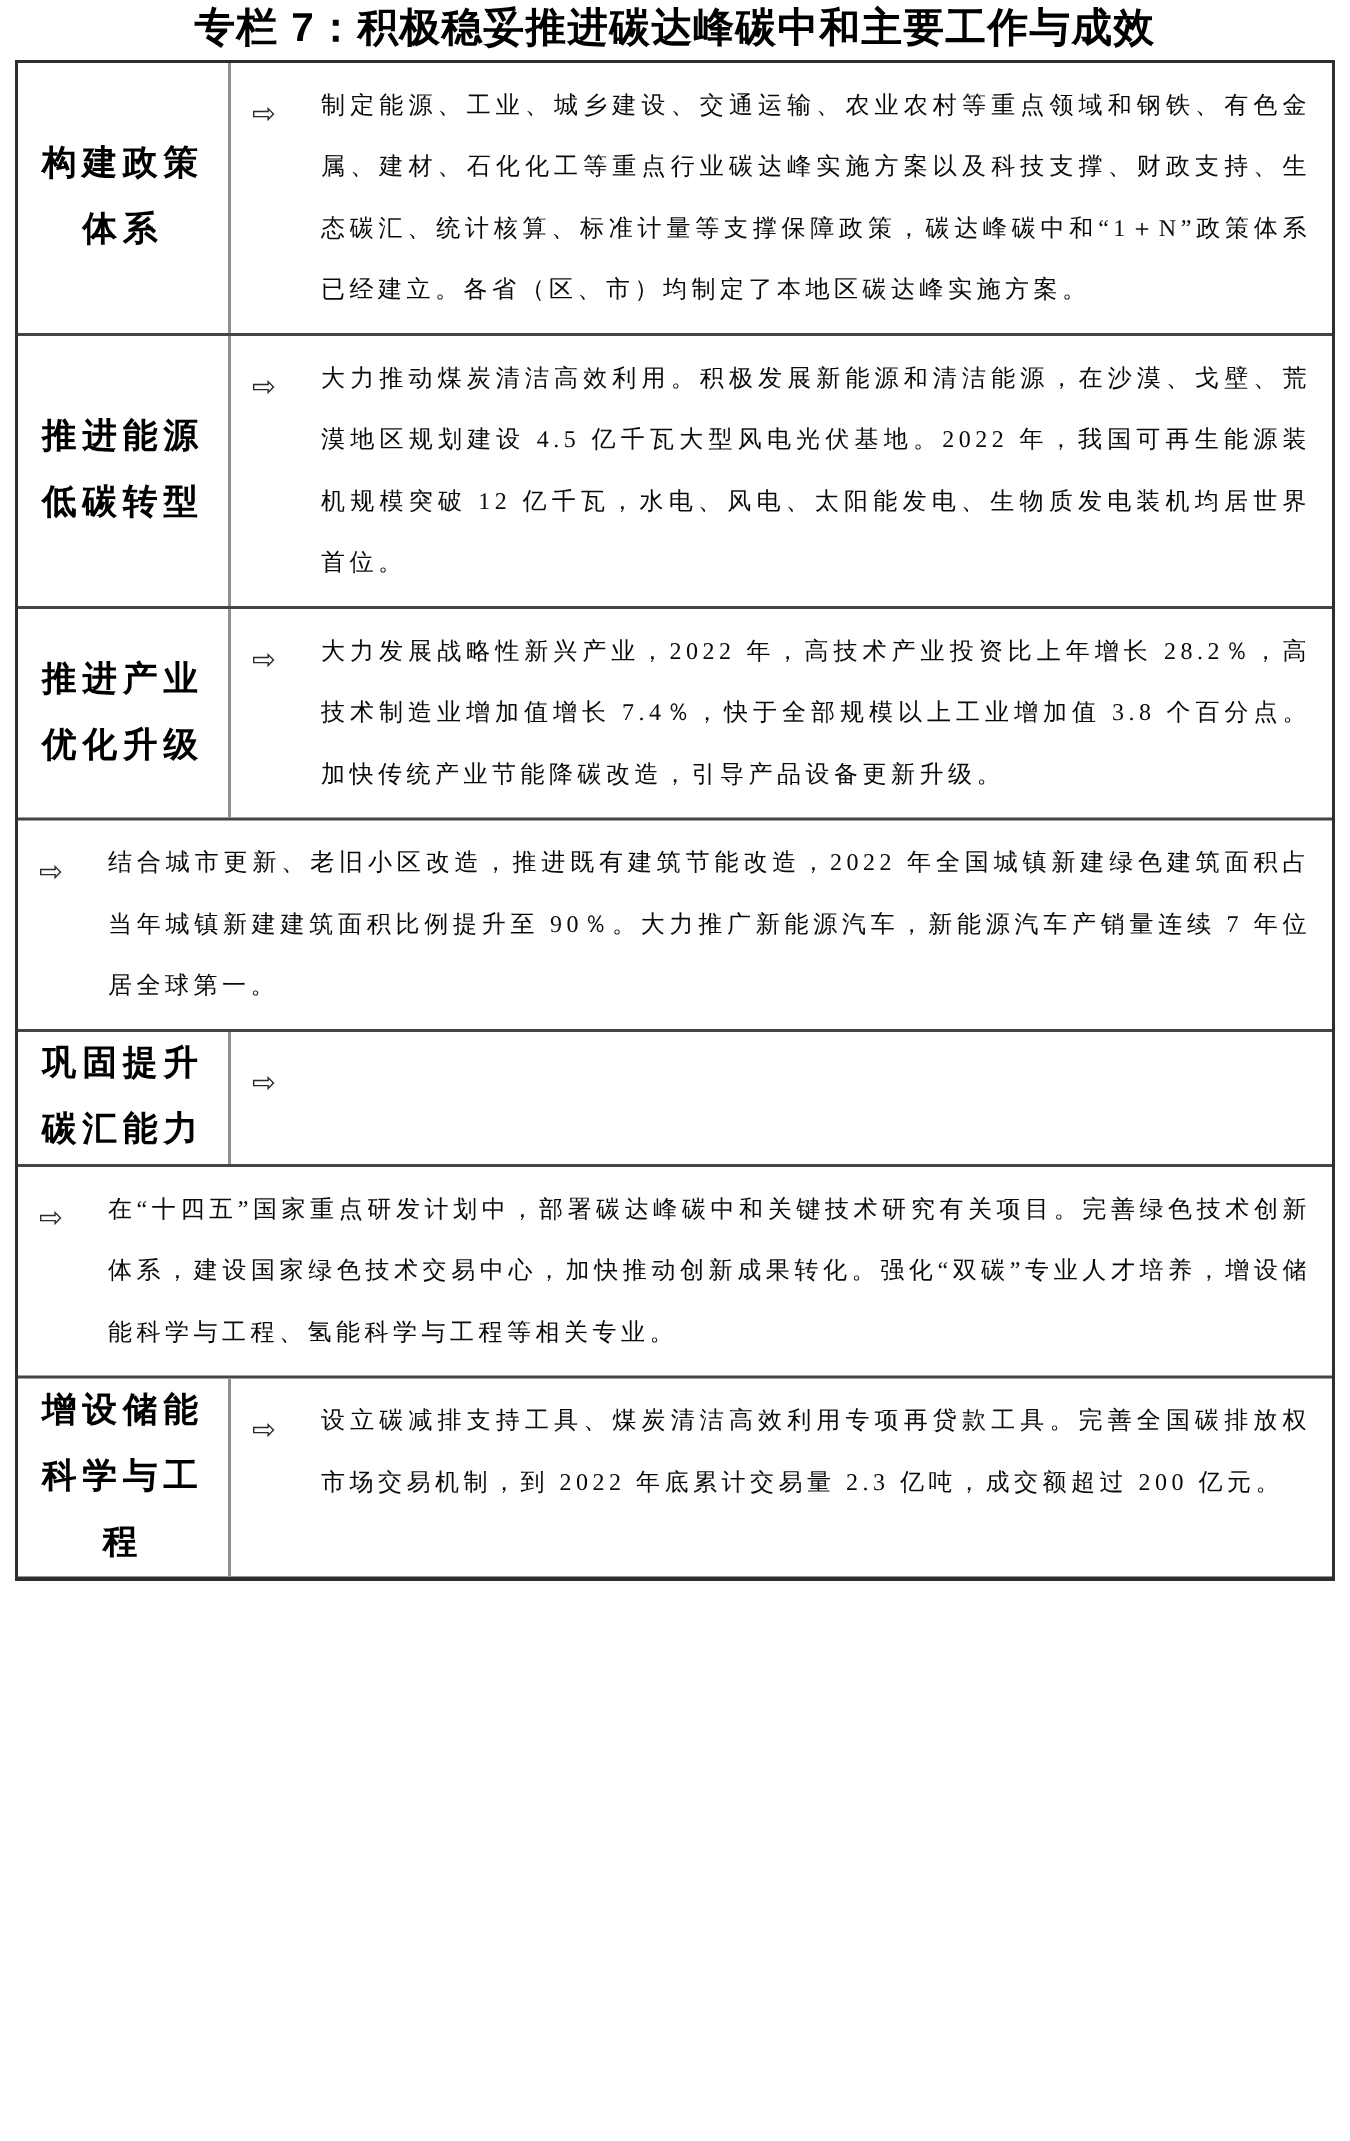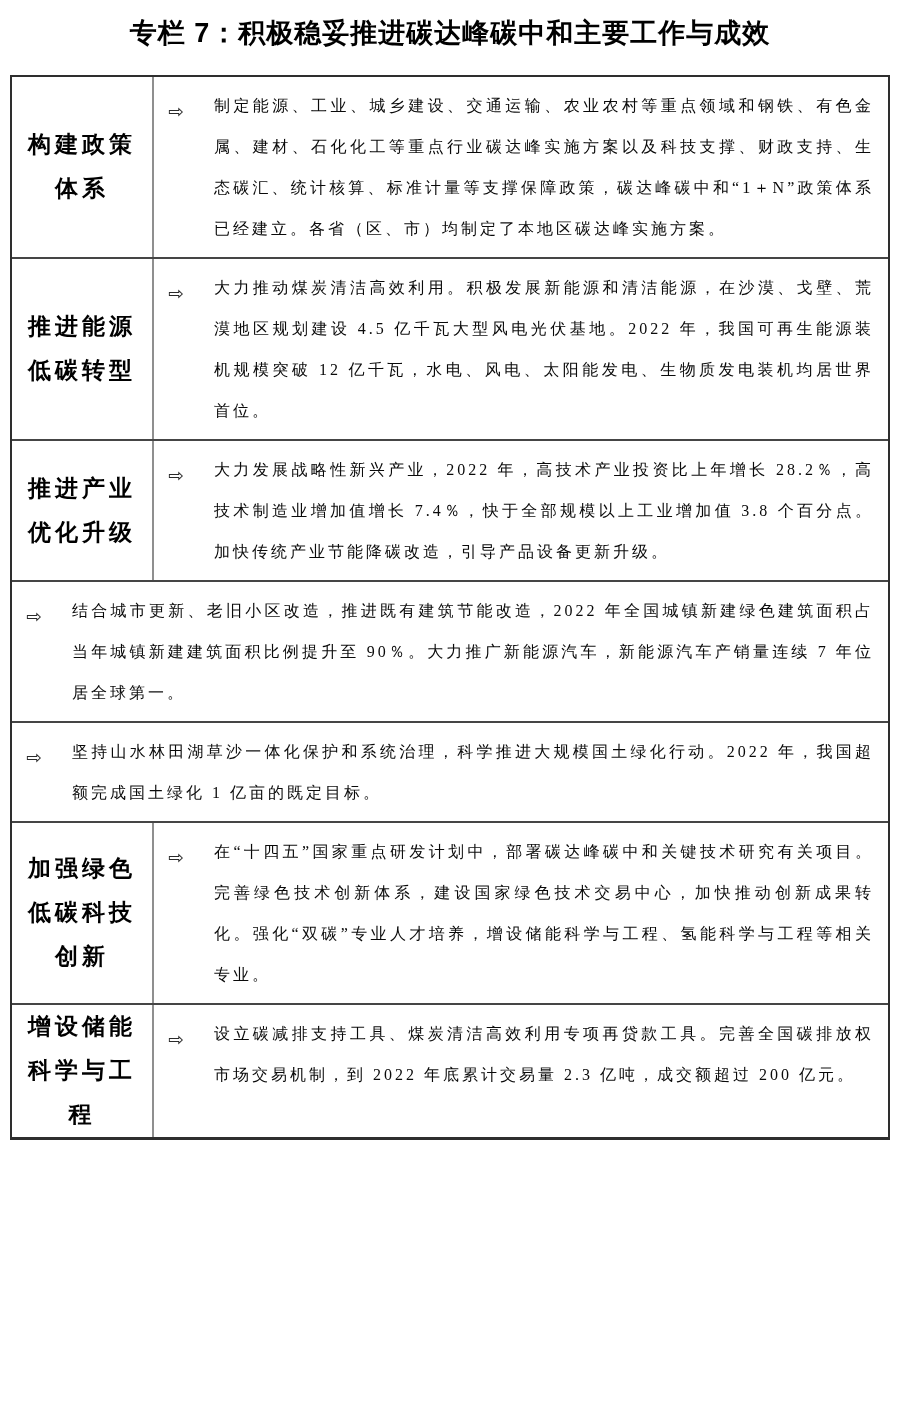--- a/index.html
+++ b/index.html
@@ -9,43 +9,42 @@
     font-family:"Liberation Serif","DejaVu Serif",serif;
     color:#000;
     overflow:hidden;
   }
   .title {
     font-family:"Liberation Sans","DejaVu Sans",sans-serif;
     font-weight:bold;
     font-size:27px;
     text-align:center;
     letter-spacing:1px;
-    padding-top:15px;
-    margin-bottom:24px;
+    margin-bottom:4px;
     color:#000;
   }
   .panel {
     margin:0 10px;
     border:2px solid #2e2e2e;
     border-bottom-width:3px;
     background:#fff;
   }
   .row { display:flex; }
   .row + .row { border-top:2px solid #454545; }
   .label-cell {
     flex:0 0 142px;
     border-right:2px solid #8f8f8f;
     display:flex;
     align-items:center;
     justify-content:center;
   }
   .label {
     display:block;
     width:112px;
-    font-family:Liberation Serif, serif;
+    font-family:Liberation Mono, monospace;
     font-weight:bold;
     font-size:23px;
     line-height:44px;
     letter-spacing:4px;
     text-align:center;
     color:#000;
   }
   .content-cell {
     flex:1;
     display:flex;
@@ -111,30 +110,29 @@
     </div>
 
     <div class="row">
       <div class="content-cell">
         <span class="bullet">⇨</span>
         <p class="text">结合城市更新、老旧小区改造，推进既有建筑节能改造，2022 年全国城镇新建绿色建筑面积占当年城镇新建建筑面积比例提升至 90％。大力推广新能源汽车，新能源汽车产销量连续 7 年位居全球第一。</p>
       </div>
     </div>
 
     <div class="row">
+      <div class="label-cell">
+        <span class="label">巩固提升碳汇能力</span>
+      </div>
       <div class="content-cell">
         <span class="bullet">⇨</span>
-        <p class="text">坚持山水林田湖草沙一体化保护和系统治理，科学推进大规模国土绿化行动。2022 年，我国超额完成国土绿化 1 亿亩的既定目标。</p>
       </div>
     </div>
 
     <div class="row">
-      <div class="label-cell">
-        <span class="label">加强绿色低碳科技创新</span>
-      </div>
       <div class="content-cell">
         <span class="bullet">⇨</span>
         <p class="text">在“十四五”国家重点研发计划中，部署碳达峰碳中和关键技术研究有关项目。完善绿色技术创新体系，建设国家绿色技术交易中心，加快推动创新成果转化。强化“双碳”专业人才培养，增设储能科学与工程、氢能科学与工程等相关专业。</p>
       </div>
     </div>
 
     <div class="row">
       <div class="label-cell">
         <span class="label">增设储能科学与工程</span>
       </div>

